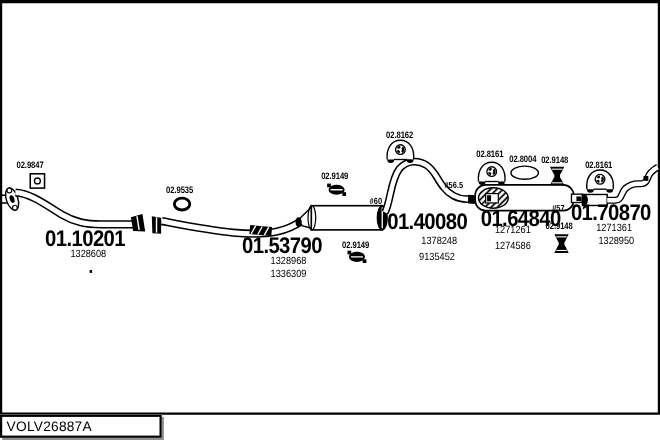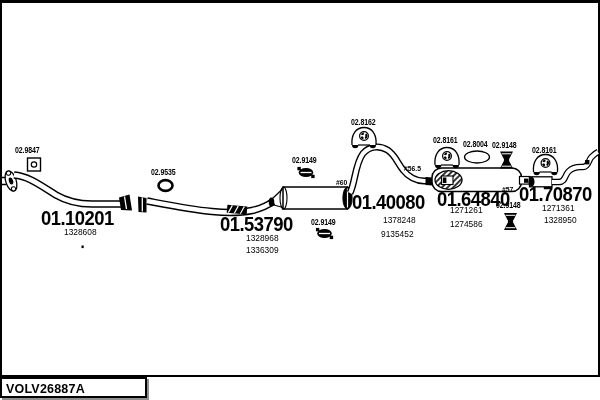--- a/index.html
+++ b/index.html
@@ -17,21 +17,21 @@
   .lbl{font-size:8.5px;font-weight:bold;letter-spacing:-.1px;
        transform:scaleX(.82);transform-origin:0 0;}
   .num{font-size:20.5px;font-weight:bold;letter-spacing:-.6px;
        transform:scaleX(.9);transform-origin:0 0;}
   .ref{font-size:9.5px;transform:scaleX(.88);transform-origin:0 0;}
   .dia{font-size:8px;font-weight:bold;transform:scaleX(.85);transform-origin:0 0;}
   .codebox{
     position:absolute;left:0;top:377px;width:147px;height:21px;
     background:#fff;border:2px solid #000;box-sizing:border-box;
     box-shadow:2px 2px 0 0 #8f8f8f;
-    display:flex;align-items:flex-end;padding-left:4px;font-weight:bold;
+    display:flex;align-items:center;padding-left:4px;
   }
   .code{font-size:12.5px;letter-spacing:.2px;}
 </style>
 </head>
 <body>
 
 <div class="frame"></div>
 
 <svg class="stage" width="600" height="377" viewBox="0 0 600 377">
   <defs>

